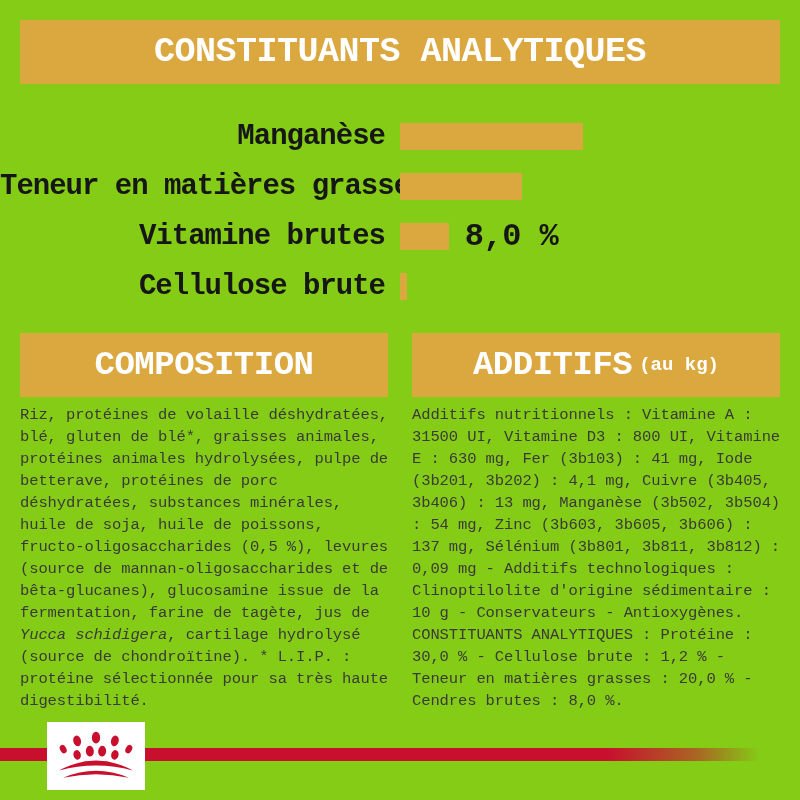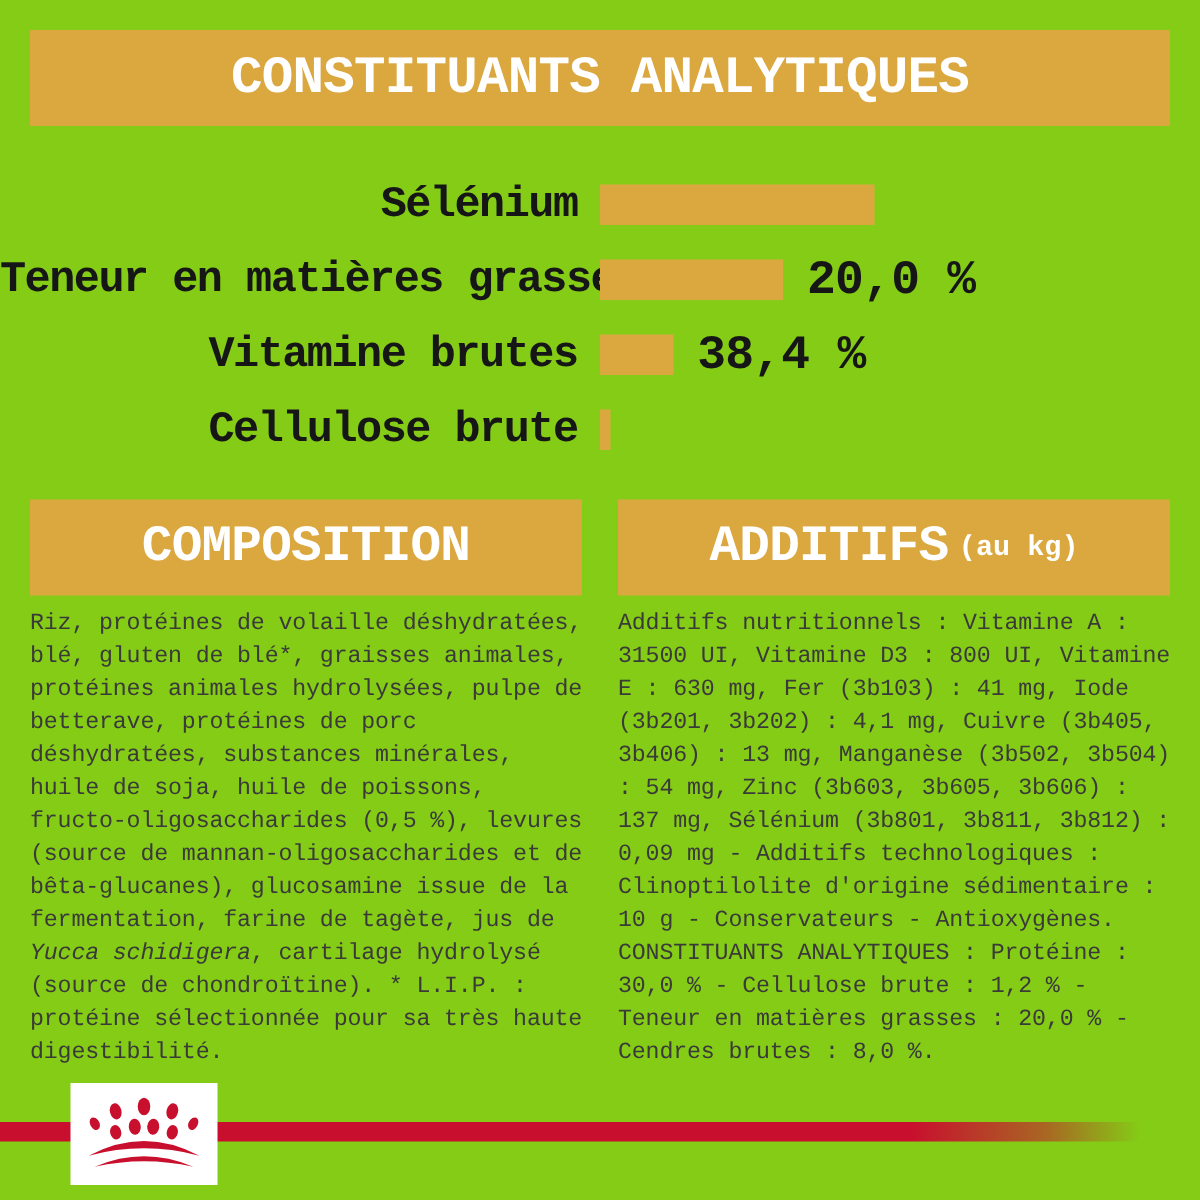--- a/index.html
+++ b/index.html
@@ -119,32 +119,31 @@
 <body>
 
 <div class="page">
 
   <div class="band band-main">
     <span class="band-title">CONSTITUANTS ANALYTIQUES</span>
   </div>
 
   <div class="chart">
       <div class="crow">
-        <div class="clabel">Sélénium</div>
+        <div class="clabel">Manganèse</div>
         <div class="cbar" style="width: 183px; background: rgb(219, 167, 63);"></div>
       </div>
       <div class="crow">
         <div class="clabel">Teneur en matières grasses</div>
         <div class="cbar" style="width: 122px; background: rgb(219, 167, 63);"></div>
-        <div class="cval">20,0 %</div>
       </div>
       <div class="crow">
         <div class="clabel">Vitamine brutes</div>
         <div class="cbar" style="width: 48.8px; background: rgb(219, 167, 63);"></div>
-        <div class="cval">38,4 %</div>
+        <div class="cval">8,0 %</div>
       </div>
       <div class="crow">
         <div class="clabel">Cellulose brute</div>
         <div class="cbar" style="width: 7.32px; background: rgb(219, 167, 63);"></div>
       </div>
     </div>
 
   <div class="band band-addi">
     <span class="section-title">ADDITIFS</span>
     <span class="section-title-suffix">(au kg)</span>

